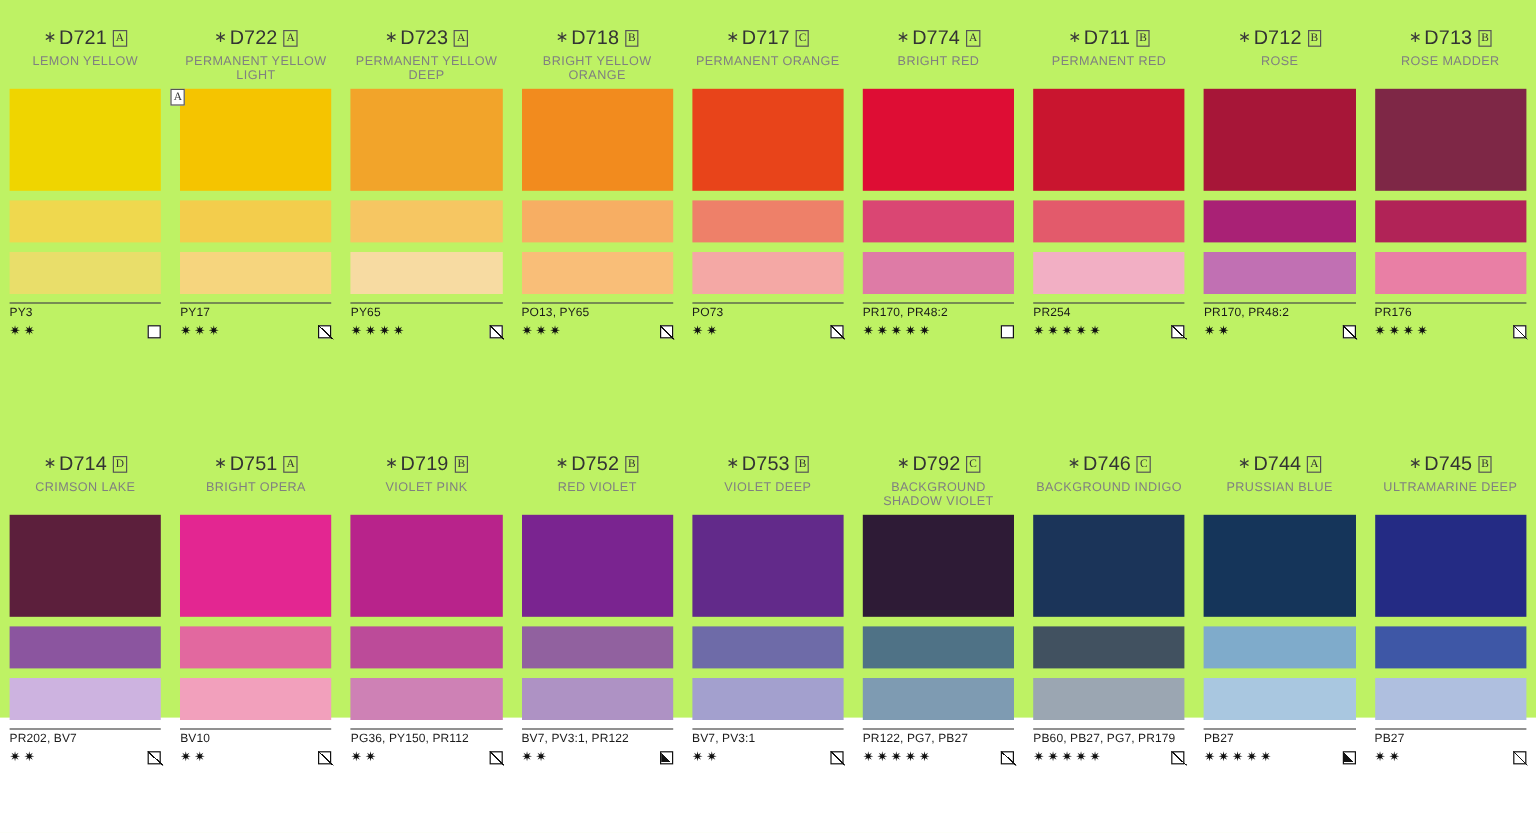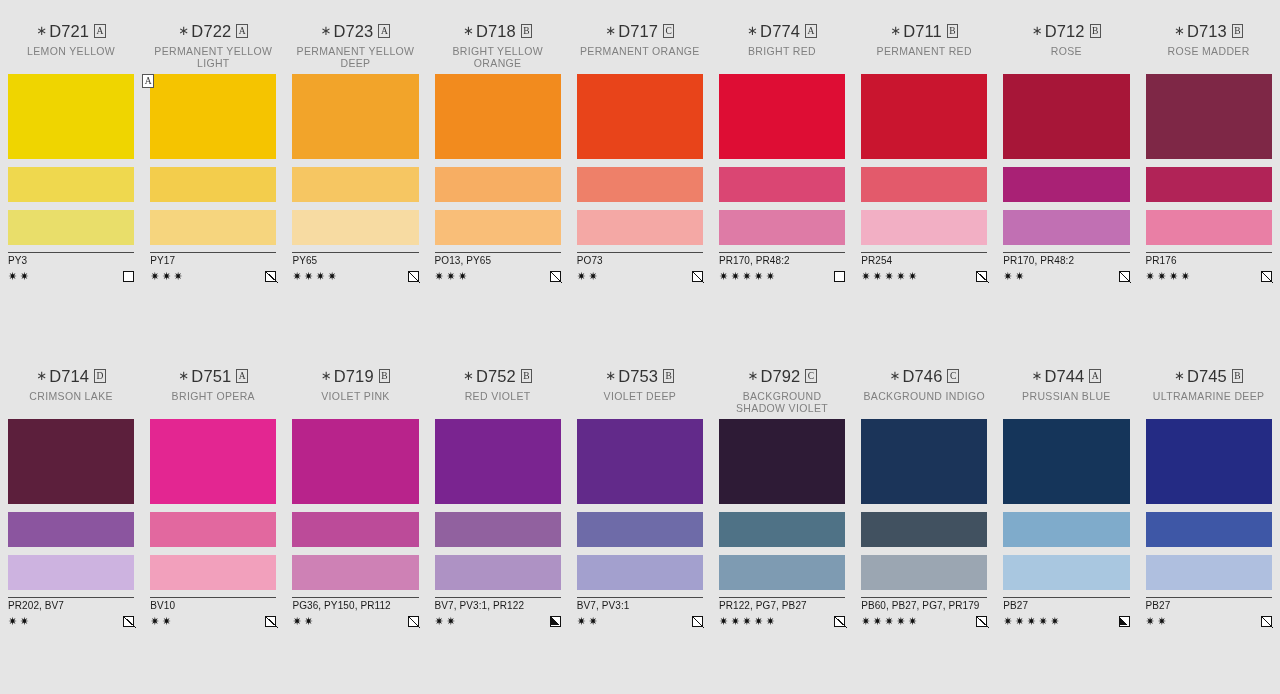--- a/index.html
+++ b/index.html
@@ -5,30 +5,30 @@
   * { box-sizing: border-box; }
   html, body {
     margin: 0; padding: 0;
     width: 1280px; height: 694px;
     background: #ffffff;
     font-family: "Liberation Sans", sans-serif;
     overflow: hidden;
   }
   #sheet {
     position: relative;
-    width: 1280px; height: 694px;
-    background: #e5e5e5;
+    width: 1280px; height: 598px;
+    background: #bef264;
   }
   .row {
     position: absolute;
     left: 0; width: 1280px;
     display: flex;
   }
   .row-top { top: 22px; }
-  .row-bottom { top: 367px; }
+  .row-bottom { top: 377px; }
 
   .swatch-col {
     width: 142.2px;
     flex: 0 0 142.2px;
     position: relative;
     padding: 0 8px;
   }
 
   .code-line {
     text-align: center;

